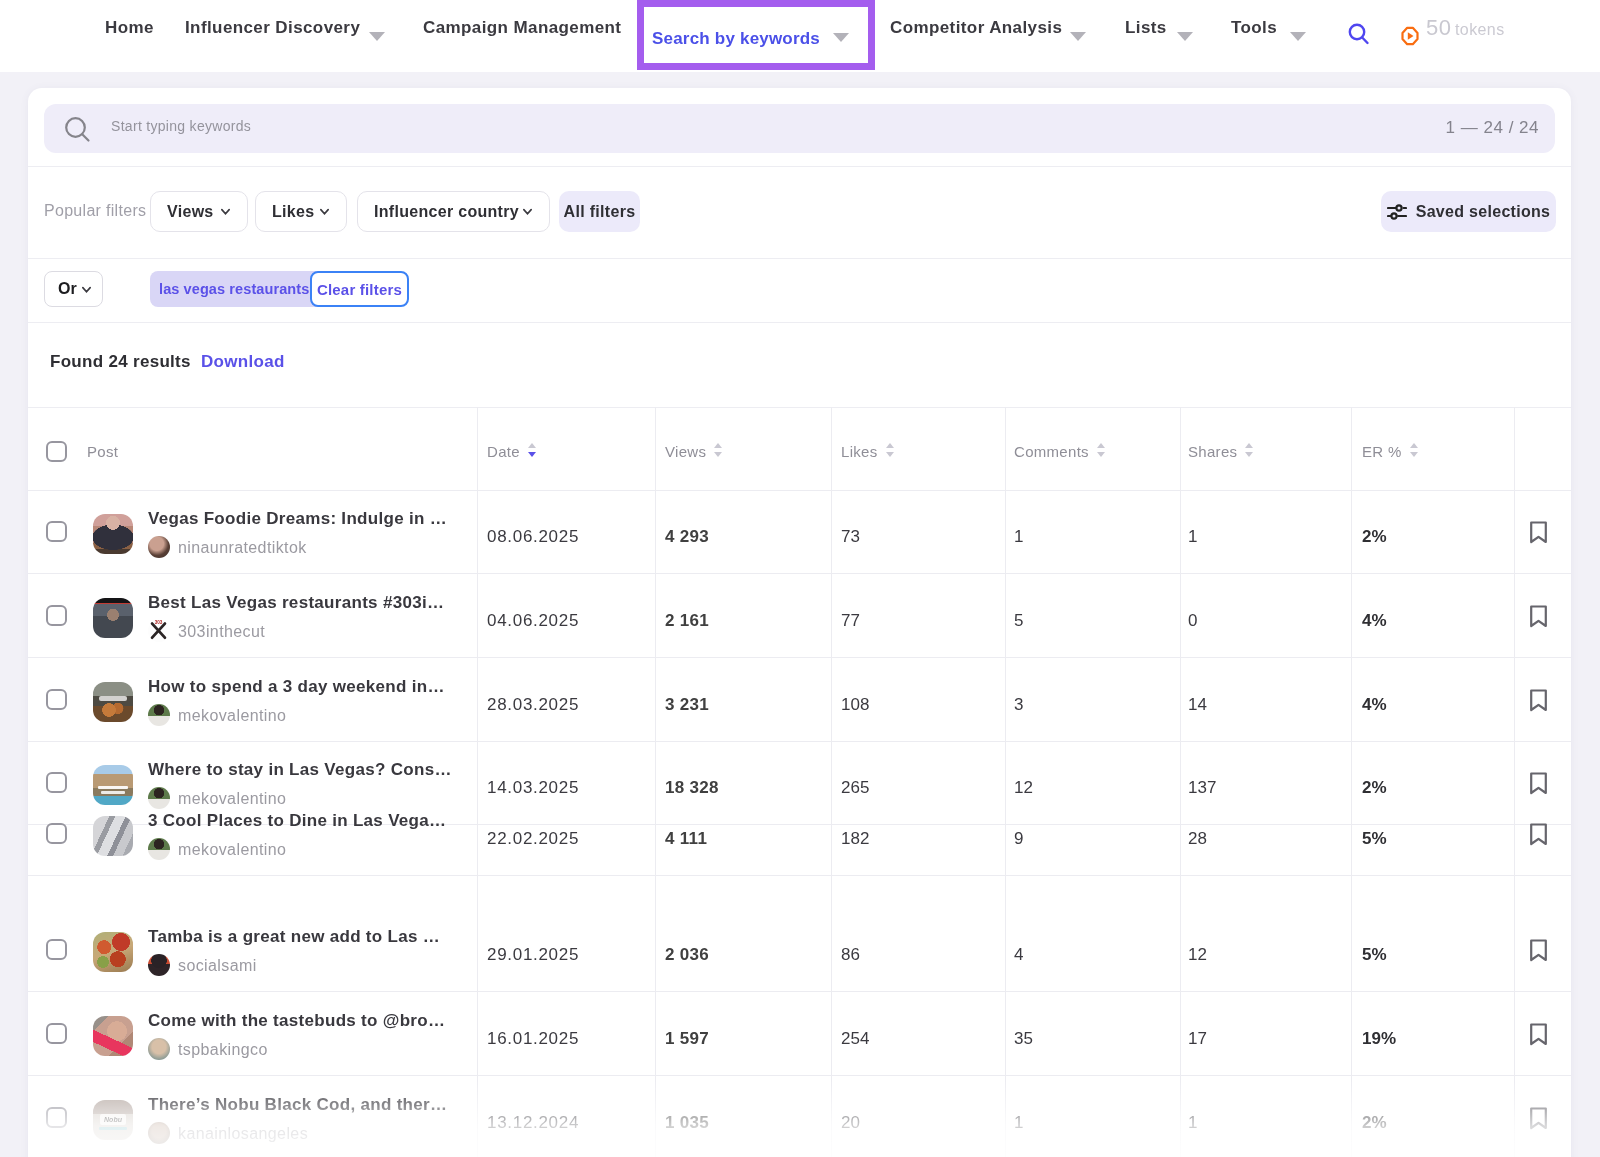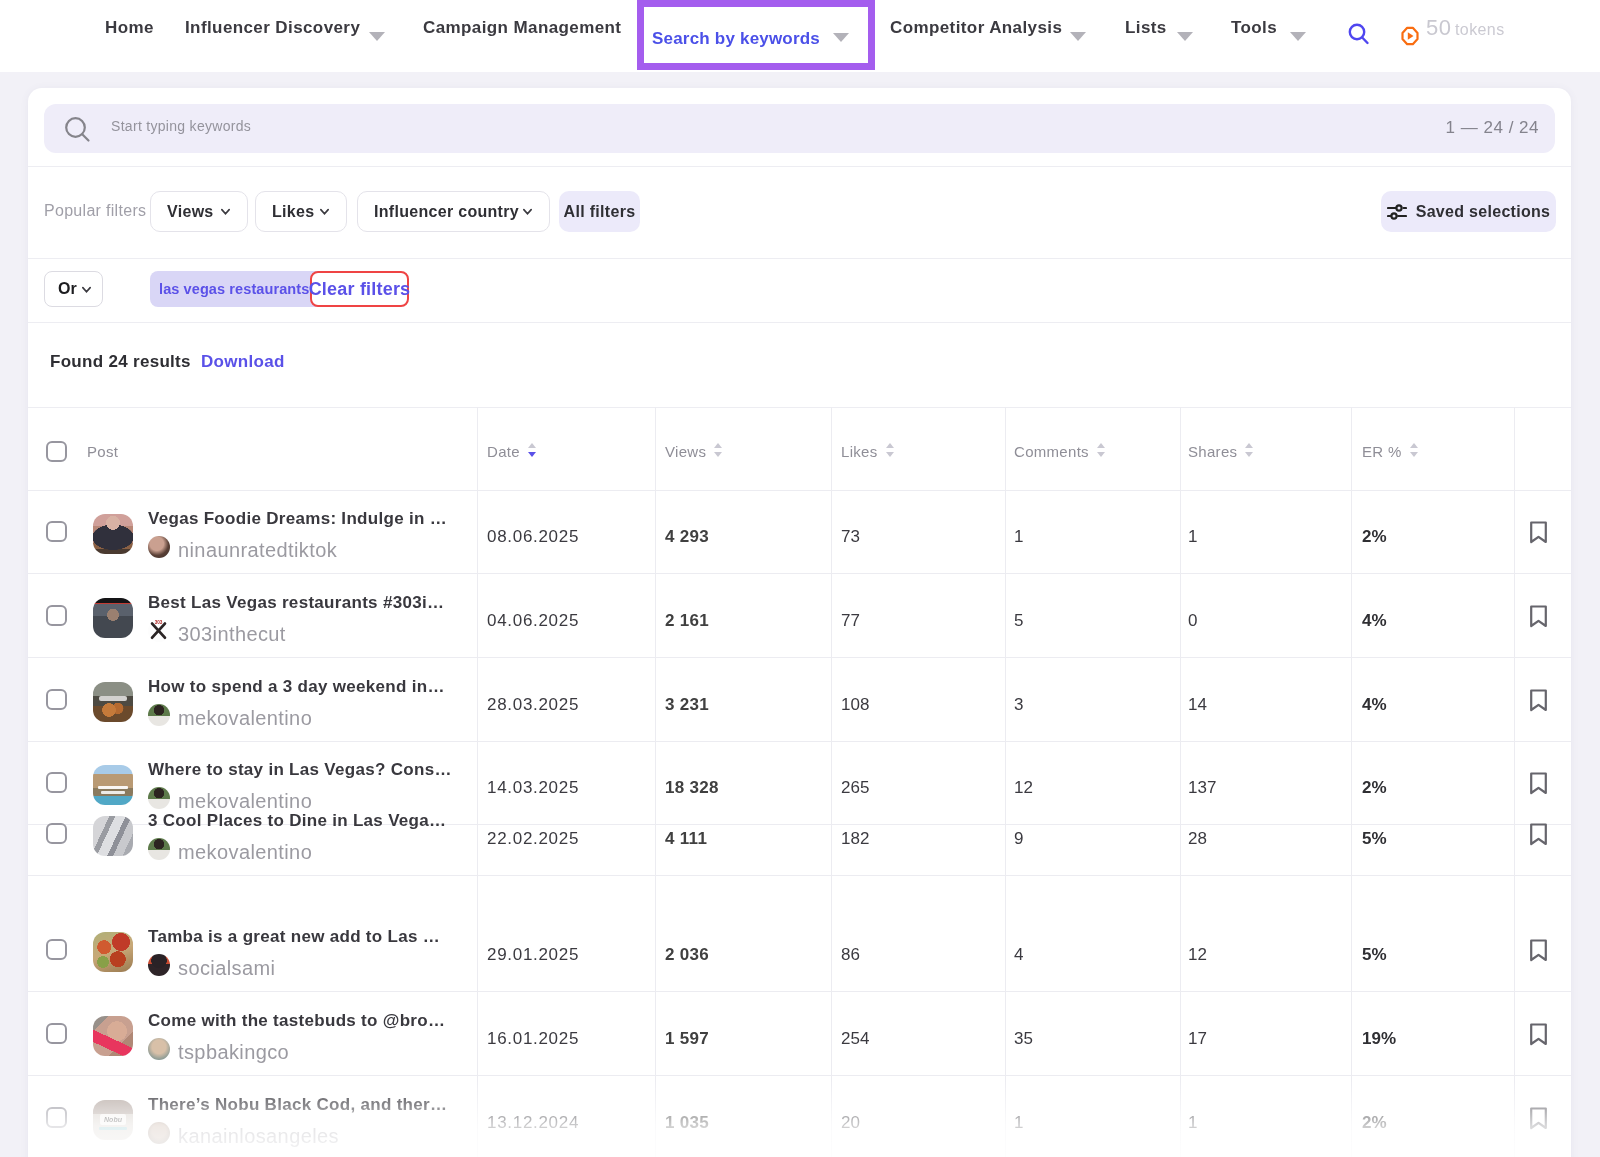--- a/index.html
+++ b/index.html
@@ -23,37 +23,37 @@
   .div3 { position:absolute; left:0; top:234px; width:1543px; height:1px; background:#ededf2; }
   .div4 { position:absolute; left:0; top:319px; width:1543px; height:1px; background:#ededf2; }
   .pfLabel { position:absolute; left:16px; top:114px; font-size:16px; color:#a09fa8; letter-spacing:.3px; }
   .fbtn { position:absolute; top:103px; height:41px; white-space:nowrap; background:#fff; border:1px solid #e4e3ea; border-radius:10px; display:flex; align-items:center; justify-content:space-between; font-size:16px; font-weight:700; color:#2f2f34; letter-spacing:.3px; padding:0 16px; }
   .fbtn.lav { background:#eceafa; border:none; justify-content:center; padding:0; }
   .chev { width:11px; height:11px; }
   
   .orbtn { position:absolute; left:16px; top:183px; width:59px; height:36px; background:#fff; border:1px solid #dcdbe2; border-radius:8px; display:flex; align-items:center; font-size:16px; font-weight:700; color:#1d1d20; padding:0 10px 0 13px; justify-content:space-between; }
   .chip { position:absolute; left:82px; top:183px; white-space:nowrap; width:192px; height:36px; background:#d9d6f6; border-radius:8px; display:flex; align-items:center; font-size:14.5px; font-weight:700; color:#5b51e8; padding-left:9px; letter-spacing:.1px;margin-left:40px; }
   .chip .xc { width:20px; height:20px; border-radius:50%; background:#5b51e8; position:absolute; right:7px; top:8px; }
-  .clearf { position:absolute; left:282px; top:183px; white-space:nowrap; width:99px; height:36px; background:#fff; border:2px solid #ef4444; border-radius:8px; display:flex; align-items:center; justify-content:center; font-size:18px; font-weight:700; color:#5b51e8; letter-spacing:.2px; }
+  .clearf { position:absolute; left:282px; top:183px; white-space:nowrap; width:99px; height:36px; background:#fff; border:2px solid #3b82f6; border-radius:8px; display:flex; align-items:center; justify-content:center; font-size:15px; font-weight:700; color:#5b51e8; letter-spacing:.2px; }
   .found { position:absolute; left:22px; top:264px; font-size:17px; font-weight:700; color:#2e2e33; letter-spacing:.3px; }
   .dl { position:absolute; left:173px; top:264px; font-size:17px; font-weight:700; color:#5a51e8; letter-spacing:.3px; }
   
   .vline { position:absolute; top:319px; width:1px; height:781px; background:#ececf1; }
   .hlabel { position:absolute; top:355px; font-size:15px; color:#8f8e97; letter-spacing:.3px; }
   .cb { position:absolute; width:21px; height:21px; border:2px solid #97969f; border-radius:6px; background:#fff; }
   .sort { display:inline-block; position:relative; width:9px; height:14px; margin-left:8px; }
   .sort .u { position:absolute; top:0; left:0; width:0; height:0; border-left:4.5px solid transparent; border-right:4.5px solid transparent; border-bottom:5.5px solid #c9c8d2; }
   .sort .d { position:absolute; bottom:0; left:0; width:0; height:0; border-left:4.5px solid transparent; border-right:4.5px solid transparent; border-top:5.5px solid #c9c8d2; }
   .sort .d.on { border-top-color:#5a51e8; }
   .row { position:absolute; left:0; width:1543px; height:84px; border-bottom:1px solid #ececf1; }
   .row .cb { left:18px; top:31px; }
   .thumb { position:absolute; left:65px; top:24px; width:40px; height:40px; border-radius:12px; overflow:hidden; }
   .title { position:absolute; left:120px; top:19px; font-size:17px; font-weight:700; color:#39383e; letter-spacing:.3px; white-space:nowrap; }
   .ava { position:absolute; left:120px; top:46px; width:22px; height:22px; border-radius:50%; }
-  .uname { position:absolute; left:150px; top:49px; font-size:20px; color:#9b9aa1; letter-spacing:.4px; }
+  .uname { position:absolute; left:150px; top:49px; font-size:16px; color:#9b9aa1; letter-spacing:.4px; }
   .cdate { position:absolute; left:459px; top:37px; font-size:17px; color:#3b3a40; letter-spacing:.7px; }
   .cviews { position:absolute; left:637px; top:37px; font-size:17px; font-weight:700; color:#404040; letter-spacing:.3px; }
   .clikes { position:absolute; left:813px; top:37px; font-size:17px; color:#3b3a40; }
   .ccomm { position:absolute; left:986px; top:37px; font-size:17px; color:#3b3a40; }
   .cshare { position:absolute; left:1160px; top:37px; font-size:17px; color:#3b3a40; }
   .cer { position:absolute; left:1334px; top:37px; font-size:17px; font-weight:700; color:#2f2f33; }
   .bmk { position:absolute; left:1501px; top:31px; }
   .fade { position:absolute; left:28px; top:1080px; width:1543px; height:77px; background:linear-gradient(to bottom, rgba(255,255,255,0) 0%, rgba(255,255,255,0.75) 60%, rgba(255,255,255,0.9) 100%); pointer-events:none; z-index:3; }
 </style>
 </head>

